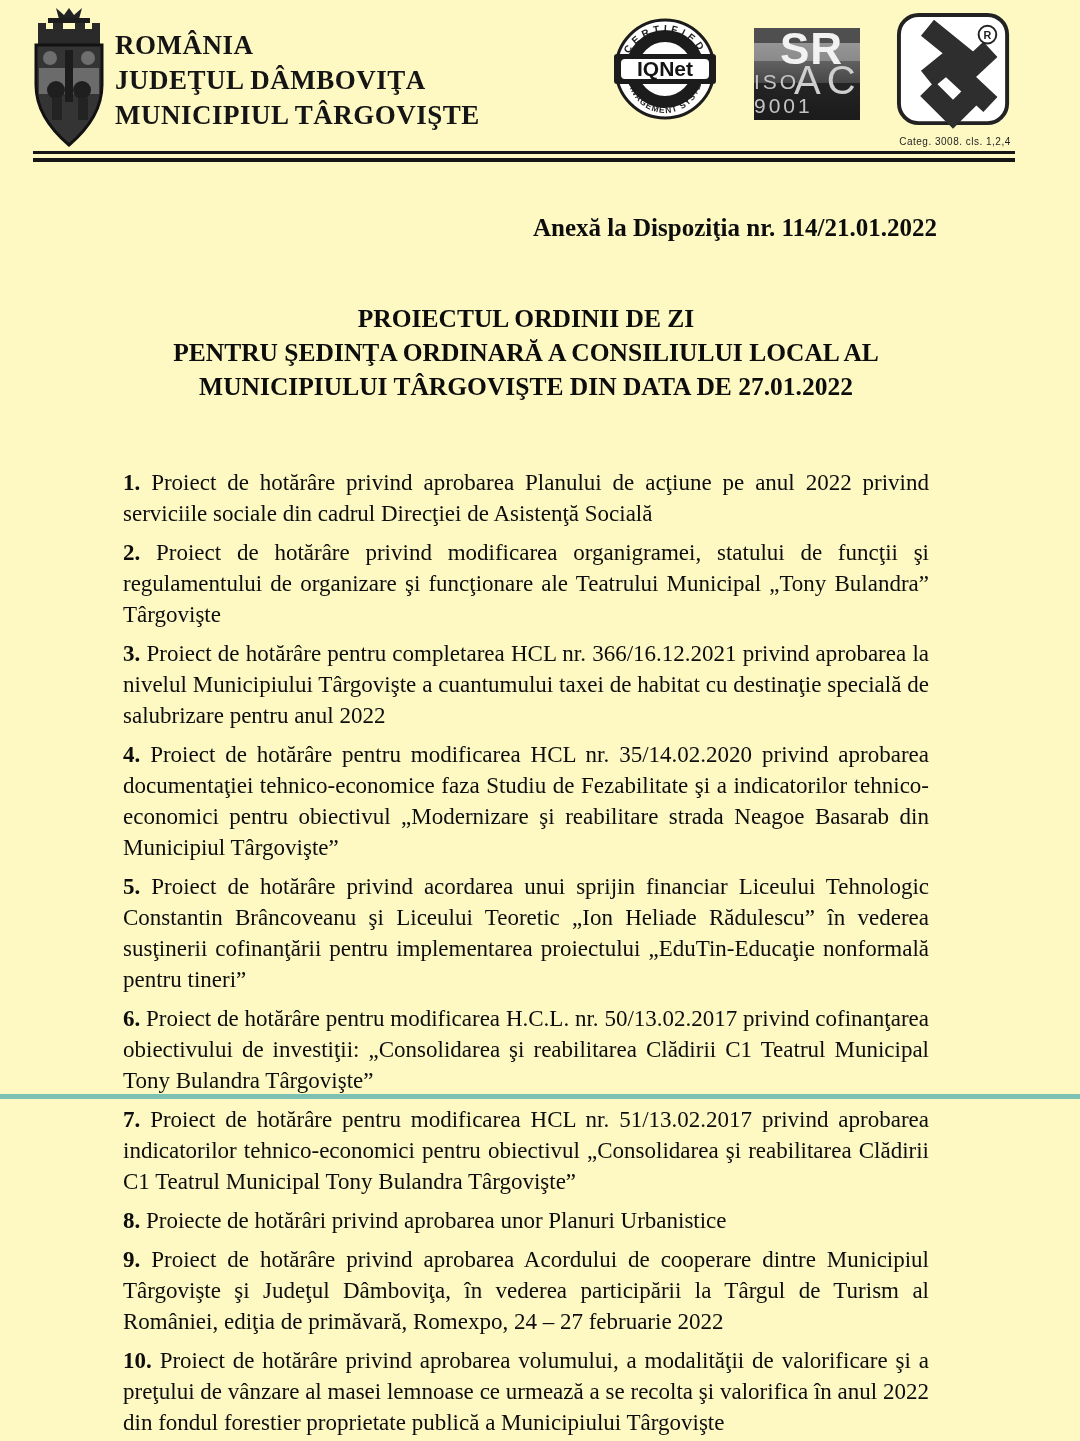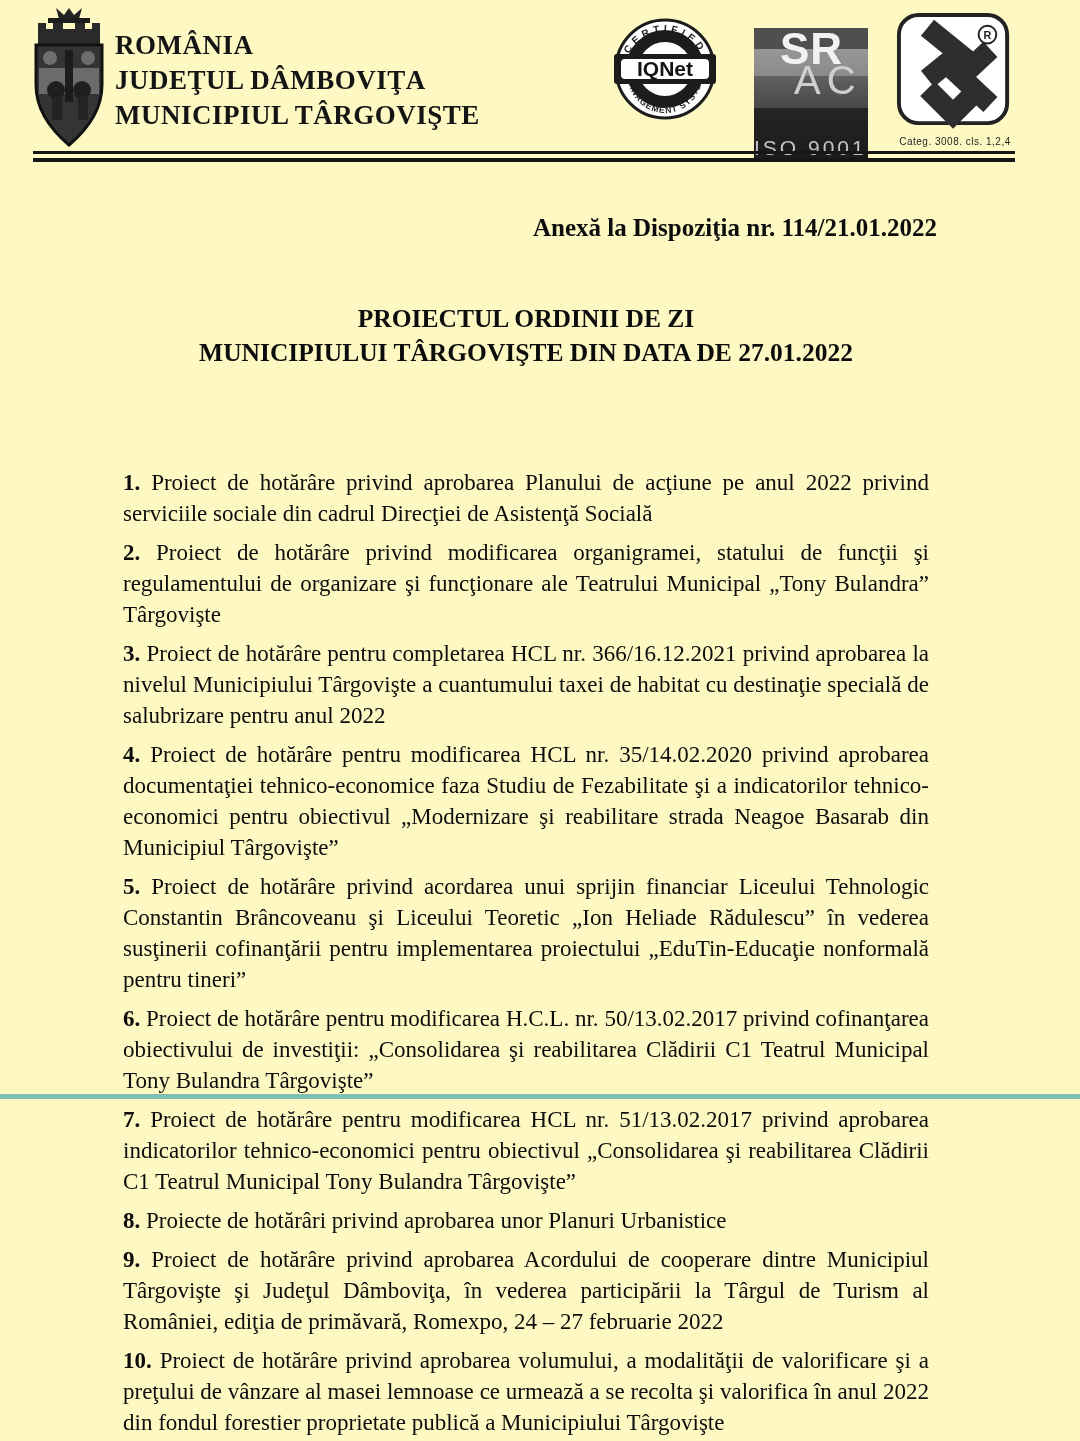--- a/index.html
+++ b/index.html
@@ -10,23 +10,23 @@
   }
 
   
   .coa { position:absolute; left:28px; top:6px; }
   .header-text {
     position:absolute; left:115px; top:28px;
     font-weight:bold; font-size:27px; line-height:35px; letter-spacing:.5px;
     color:#151515;
   }
   .logo-iqnet { position:absolute; left:614px; top:18px; }
-  .logo-srac  { position:absolute; left:754px; top:28px; width:106px; height:134px;
+  .logo-srac  { position:absolute; left:754px; top:28px; width:106px; height:92px;
     background:linear-gradient(180deg,#4f4f4f 0%,#4f4f4f 16%,#969696 16%,#8a8a8a 36%,#616161 36%,#474747 60%,#242424 60%,#1b1b1b 100%);
-    font-family:"Liberation Sans", sans-serif;padding-left:8px; }
+    font-family:"Liberation Sans", sans-serif; }
   .srac-sr  { position:absolute; left:26px; top:-4px; font-weight:bold; font-size:44px; color:#f2f2f2; letter-spacing:1px; }
   .srac-ac  { position:absolute; left:40px; top:30px; font-weight:normal; font-size:40px; color:#cfcfcf; letter-spacing:6px; }
   .srac-iso { position:absolute; left:0; right:0; bottom:2px; text-align:left; font-size:21px; color:#c4c4c4; letter-spacing:3px; }
   .logo-categ { position:absolute; left:896px; top:12px; width:118px; text-align:center; font-family:"Liberation Sans", sans-serif; }
   .categ-caption { margin-top:2px; font-size:10px; color:#1e1e1e; letter-spacing:.5px; white-space:nowrap; }
   .header-rule {
     position:absolute; top:151px; left:33px; width:982px; height:4px;
     border-top:3px solid #161616; border-bottom:4px solid #161616;
   }
 
@@ -112,20 +112,21 @@
     </svg>
     <div class="categ-caption">Categ. 3008. cls. 1,2,4</div>
   </div>
 
   <div class="header-rule"></div>
 
   <div class="annex">Anexă la Dispoziţia nr. 114/21.01.2022</div>
 
   <div class="doc-title">
     <div>PROIECTUL ORDINII DE ZI</div>
+    <div>PENTRU ŞEDINŢA ORDINARĂ A CONSILIULUI LOCAL AL</div>
     <div>MUNICIPIULUI TÂRGOVIŞTE DIN DATA DE 27.01.2022</div>
   </div>
 
   <div class="agenda">
       <p><b>1.</b> <span>Proiect de hotărâre privind aprobarea Planului de acţiune pe anul 2022 privind serviciile sociale din cadrul Direcţiei de Asistenţă Socială</span></p>
       <p><b>2.</b> <span>Proiect de hotărâre privind modificarea organigramei, statului de funcţii şi regulamentului de organizare şi funcţionare ale Teatrului Municipal „Tony Bulandra” Târgovişte</span></p>
       <p><b>3.</b> <span>Proiect de hotărâre pentru completarea HCL nr. 366/16.12.2021 privind aprobarea la nivelul Municipiului Târgovişte a cuantumului taxei de habitat cu destinaţie specială de salubrizare pentru anul 2022</span></p>
       <p><b>4.</b> <span>Proiect de hotărâre pentru modificarea HCL nr. 35/14.02.2020 privind aprobarea documentaţiei tehnico-economice faza Studiu de Fezabilitate şi a indicatorilor tehnico-economici pentru obiectivul „Modernizare şi reabilitare strada Neagoe Basarab din Municipiul Târgovişte”</span></p>
       <p><b>5.</b> <span>Proiect de hotărâre privind acordarea unui sprijin financiar Liceului Tehnologic Constantin Brâncoveanu şi Liceului Teoretic „Ion Heliade Rădulescu” în vederea susţinerii cofinanţării pentru implementarea proiectului „EduTin-Educaţie nonformală pentru tineri”</span></p>
       <p><b>6.</b> <span>Proiect de hotărâre pentru modificarea H.C.L. nr. 50/13.02.2017 privind cofinanţarea obiectivului de investiţii: „Consolidarea şi reabilitarea Clădirii C1 Teatrul Municipal Tony Bulandra Târgovişte”</span></p>

